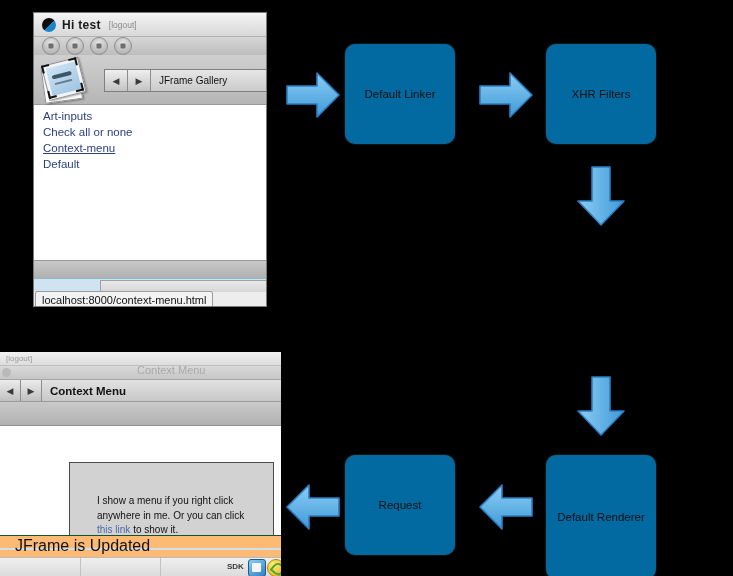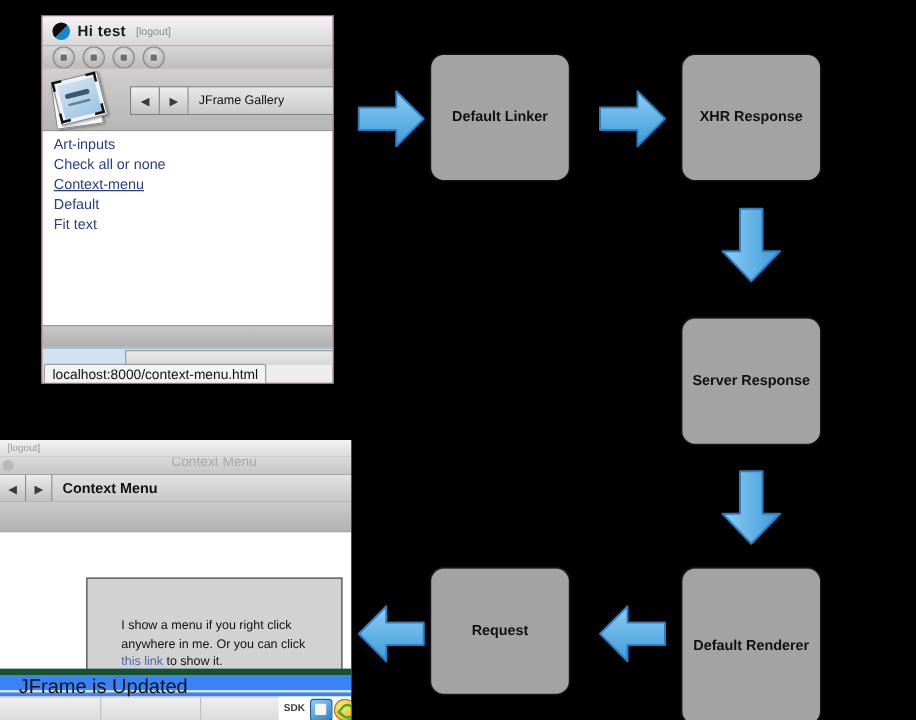--- a/index.html
+++ b/index.html
@@ -9,21 +9,21 @@
     font-family:"Liberation Sans", sans-serif;
     overflow:hidden;
     position:relative;
   }
   .stage{position:absolute;left:0;top:0;width:733px;height:576px;}
 
   
   .abs{position:absolute;box-sizing:border-box;}
 
   
-  #win1{left:33px;top:12px;width:234px;height:295px;background:#f9a8d4;
+  #win1{left:33px;top:12px;width:234px;height:295px;background:#fdba74;
         border:1px solid #7a7a7a;overflow:hidden;}
   #win1-titlebar{left:0;top:0;width:232px;height:24px;
      background:linear-gradient(#f4f4f4,#d8d8d8);
      border-bottom:1px solid #b3b3b3;display:flex;align-items:center;padding-left:8px;}
   .logo-dot{width:14px;height:14px;border-radius:50%;
      background:linear-gradient(135deg,#0d0d0d 0 50%,#1787c9 50% 100%);
      flex:0 0 auto;margin-right:6px;}
   .hi-text{font-size:12px;font-weight:bold;color:#1a1a1a;letter-spacing:.3px;}
   .logout-text{font-size:8.5px;color:#8a8a8a;margin-left:8px;}
 
@@ -100,42 +100,42 @@
   .nav2label{flex:1;background:linear-gradient(#e2e2e2,#c8c8c8);display:flex;align-items:center;
      padding-left:8px;font-size:11.5px;color:#111;font-weight:600;}
   #win2-toolbar2{left:0;top:50px;width:281px;height:24px;
      background:linear-gradient(#c9c9c9,#b2b2b2);border-bottom:1px solid #909090;}
   #win2-page{left:0;top:74px;width:281px;height:109px;background:#ffffff;}
   .cmbox{position:absolute;left:69px;top:36px;width:203px;height:78px;
      background:#d2d2d2;border:1px solid #4a4a4a;}
   .cmtext{position:absolute;left:27px;top:31px;width:160px;font-size:10px;color:#111;
      line-height:14.5px;}
   .cmtext .link{color:#4a69a8;}
-  #win2-jframe{left:0;top:183px;width:281px;height:22px;background:#3b82f6;
-     border-top:5px solid #14532d;}
+  #win2-jframe{left:0;top:183px;width:281px;height:22px;background:#fdba74;
+     border-top:1px solid #14532d;}
   .jframe-lbl{position:absolute;left:15px;top:1px;font-size:16px;color:#111;white-space:nowrap;}
   .jframe-line{position:absolute;left:0;top:12px;width:281px;height:2px;background:#cfe0ea;}
-  #win2-bottom{left:0;top:205px;width:223px;height:19px;
+  #win2-bottom{left:0;top:205px;width:281px;height:19px;
      background:linear-gradient(#efefef,#dcdcdc);border-top:1px solid #bbb;}
   .bsep{position:absolute;left:80px;top:0;width:1px;height:19px;background:#c2c2c2;}
   .bsep2{position:absolute;left:160px;top:0;width:1px;height:19px;background:#c2c2c2;}
   .sdk-lbl{position:absolute;left:227px;top:4px;font-size:8px;color:#3a3a3a;font-weight:bold;}
   .sdk-ico{position:absolute;top:1px;width:16px;height:16px;border-radius:3px;}
   .sdk-ico.a{left:248px;background:linear-gradient(145deg,#8fd0f5,#2d7fc4);border:1px solid #1b5c96;}
   .sdk-ico.a::after{content:"";position:absolute;left:3px;top:3px;width:9px;height:9px;
      background:#f5f5f5;border-radius:1px;}
   .sdk-ico.b{left:267px;background:radial-gradient(circle at 35% 30%,#fff06a,#e8a81b);
      border:1px solid #b8830d;border-radius:50%;}
   .sdk-ico.b::after{content:"";position:absolute;left:4px;top:3px;width:8px;height:8px;
      border:2px solid #4aa53d;border-radius:50% 50% 50% 0;transform:rotate(40deg);}
 
   
-  .fbox{position:absolute;background:#a3a3a3;border-radius:10px;
+  .fbox{position:absolute;background:#0369a1;border-radius:10px;
      display:flex;align-items:center;justify-content:center;
-     font-size:11.5px;color:#111;box-shadow:0 0 2px rgba(255,255,255,.25);font-weight:bold;}
+     font-size:11.5px;color:#111;box-shadow:0 0 2px rgba(255,255,255,.25);}
   .arrow-r,.arrow-l{position:absolute;}
   .arrow-d{position:absolute;}
 </style>
 </head>
 <body>
 
 <div class="stage">
 
   <div class="abs" style="left:281px;top:0;width:452px;height:576px;background:#000;">
 
@@ -155,38 +155,35 @@
       <span>Default Linker</span>
     </div>
 
     <div class="arrow-r" style="left:197px;top:69px;width:56px;height:52px;">
       <svg width="56" height="52" viewBox="0 0 56 52">
         <path d="M2 17 L32 17 L32 4 L54 26 L32 48 L32 35 L2 35 Z" fill="url(#gr1)" stroke="#2a7fc4" stroke-width="1.6" stroke-linejoin="round"></path>
       </svg>
     </div>
 
     <div class="fbox" style="left:265px;top:44px;width:110px;height:100px;">
-      <span>XHR Response</span>
+      <span>XHR Filters</span>
     </div>
 
     <div class="arrow-d" style="left:293px;top:165px;width:54px;height:62px;">
       <svg width="54" height="62" viewBox="0 0 54 62">
         <defs>
             <linearGradient id="gd1" x1="0" y1="0" x2="1" y2="0">
           <stop offset="0" stop-color="#8ccdf4"></stop>
               <stop offset="1" stop-color="#3f9ad8"></stop>
         </linearGradient>
           </defs>
         <path d="M18 2 L36 2 L36 36 L50 36 L27 60 L4 36 L18 36 Z" fill="url(#gd1)" stroke="#2a7fc4" stroke-width="1.6" stroke-linejoin="round"></path>
       </svg>
     </div>
 
-    <div class="fbox" style="left:265px;top:255px;width:110px;height:100px;">
-      <span>Server Response</span>
-    </div>
 
     <div class="arrow-d" style="left:293px;top:375px;width:54px;height:62px;">
       <svg width="54" height="62" viewBox="0 0 54 62">
         <path d="M18 2 L36 2 L36 36 L50 36 L27 60 L4 36 L18 36 Z" fill="url(#gd1)" stroke="#2a7fc4" stroke-width="1.6" stroke-linejoin="round"></path>
       </svg>
     </div>
 
     <div class="fbox" style="left:265px;top:455px;width:110px;height:124px;">
       <span>Default Renderer</span>
     </div>
@@ -238,21 +235,20 @@
         <div class="navlabel">JFrame Gallery</div>
       </div>
     </div>
 
     <div class="abs" id="win1-page">
       <div class="linklist">
         <a class="lnk">Art-inputs</a>
         <a class="lnk">Check all or none</a>
         <a class="lnk underline">Context-menu</a>
         <a class="lnk">Default</a>
-        <a class="lnk">Fit text</a>
       </div>
 
     </div>
 
     <div class="abs" id="win1-greybar"></div>
     <div class="abs" id="win1-bluebar">
       <div class="blue-inner"></div>
     </div>
     <div class="abs" id="win1-status">
       <div class="urltip">localhost:8000/context-menu.html</div>

